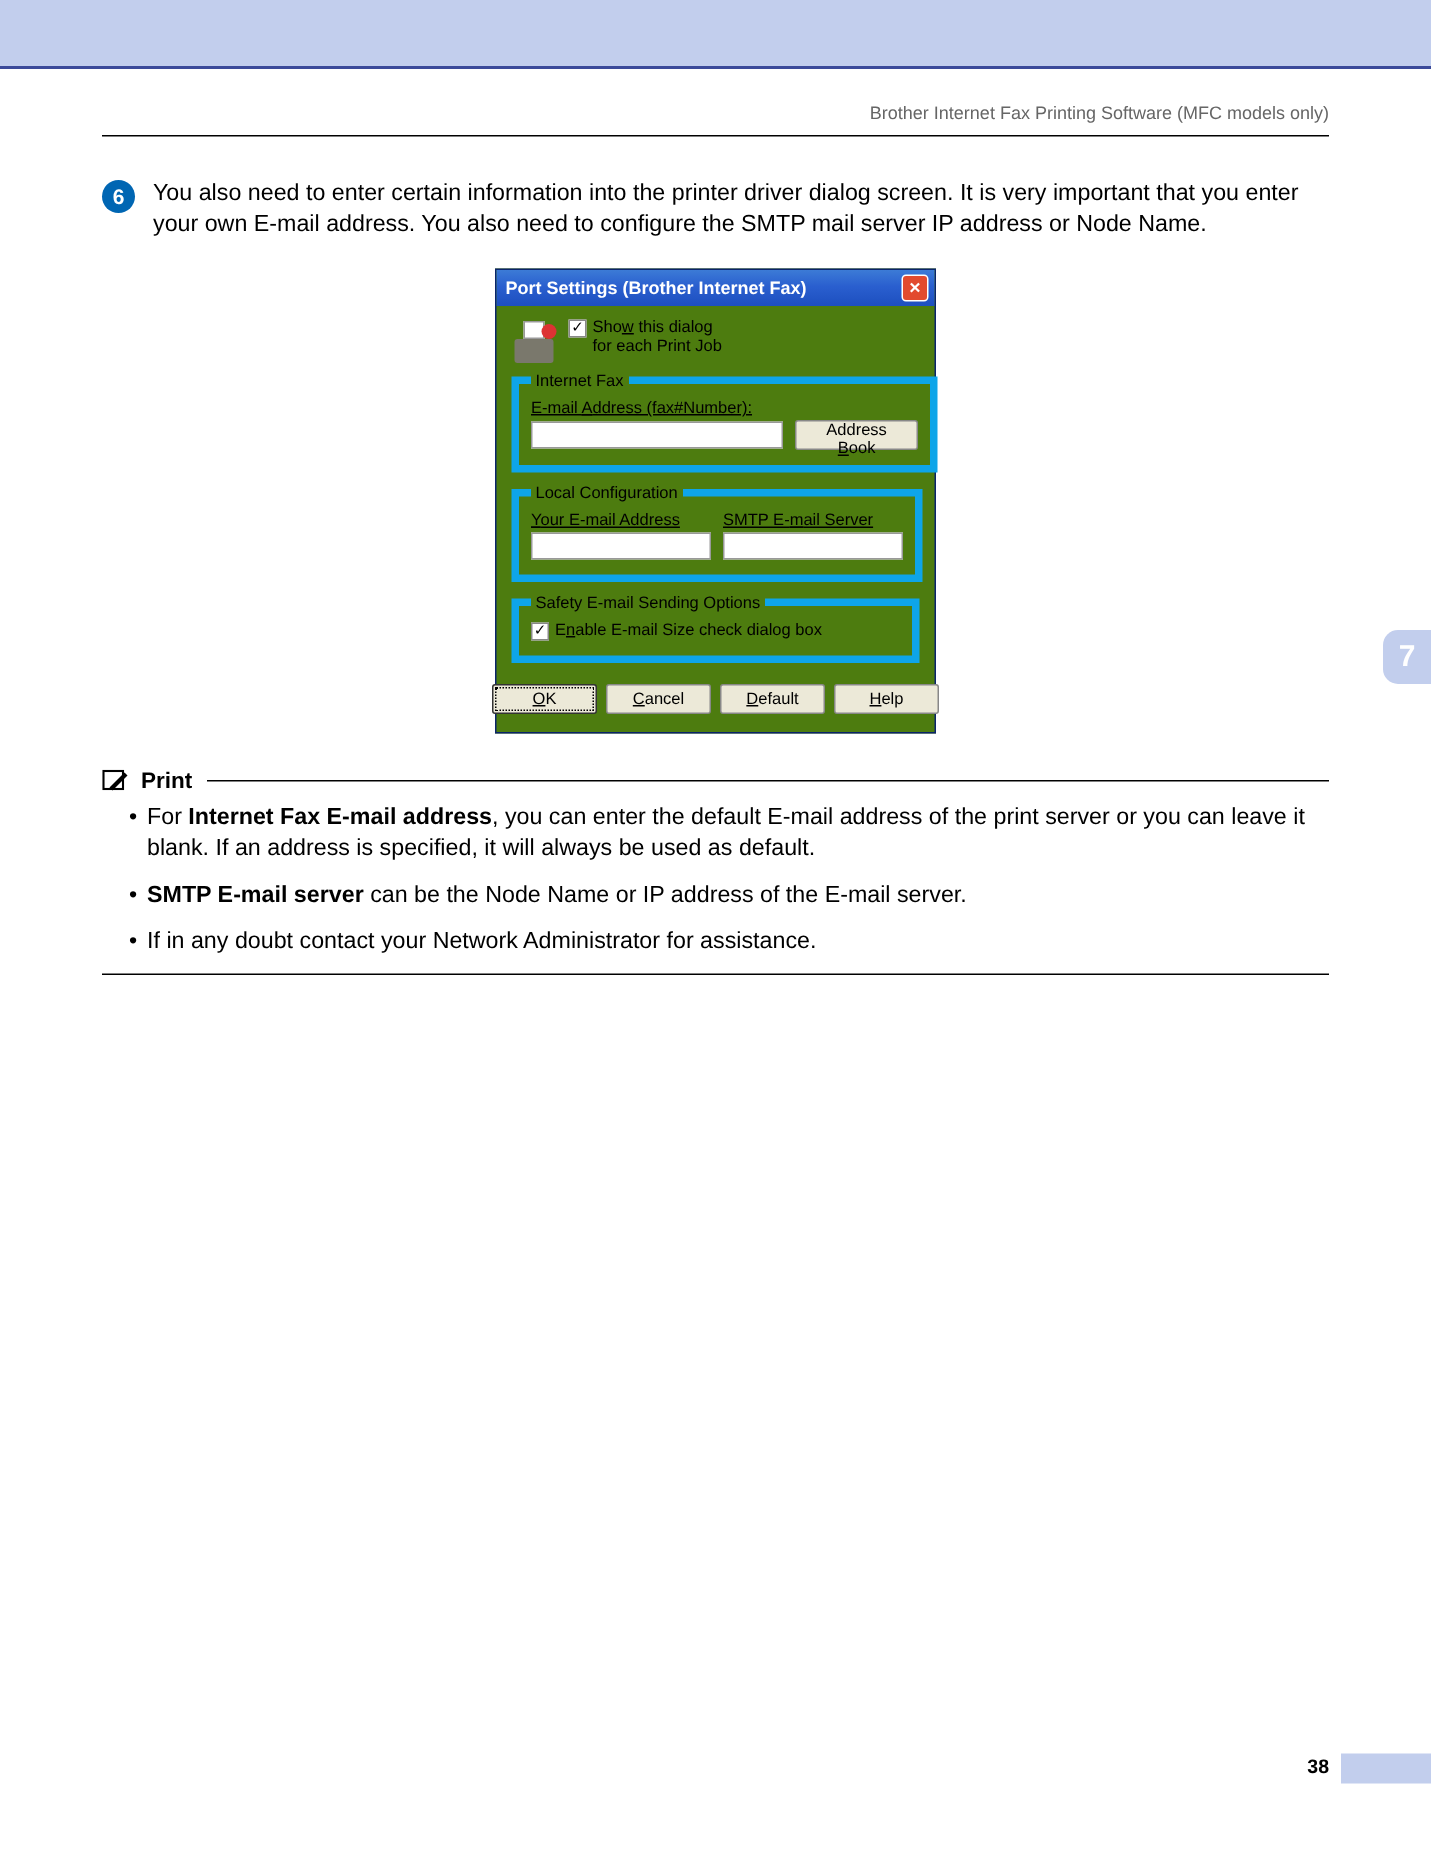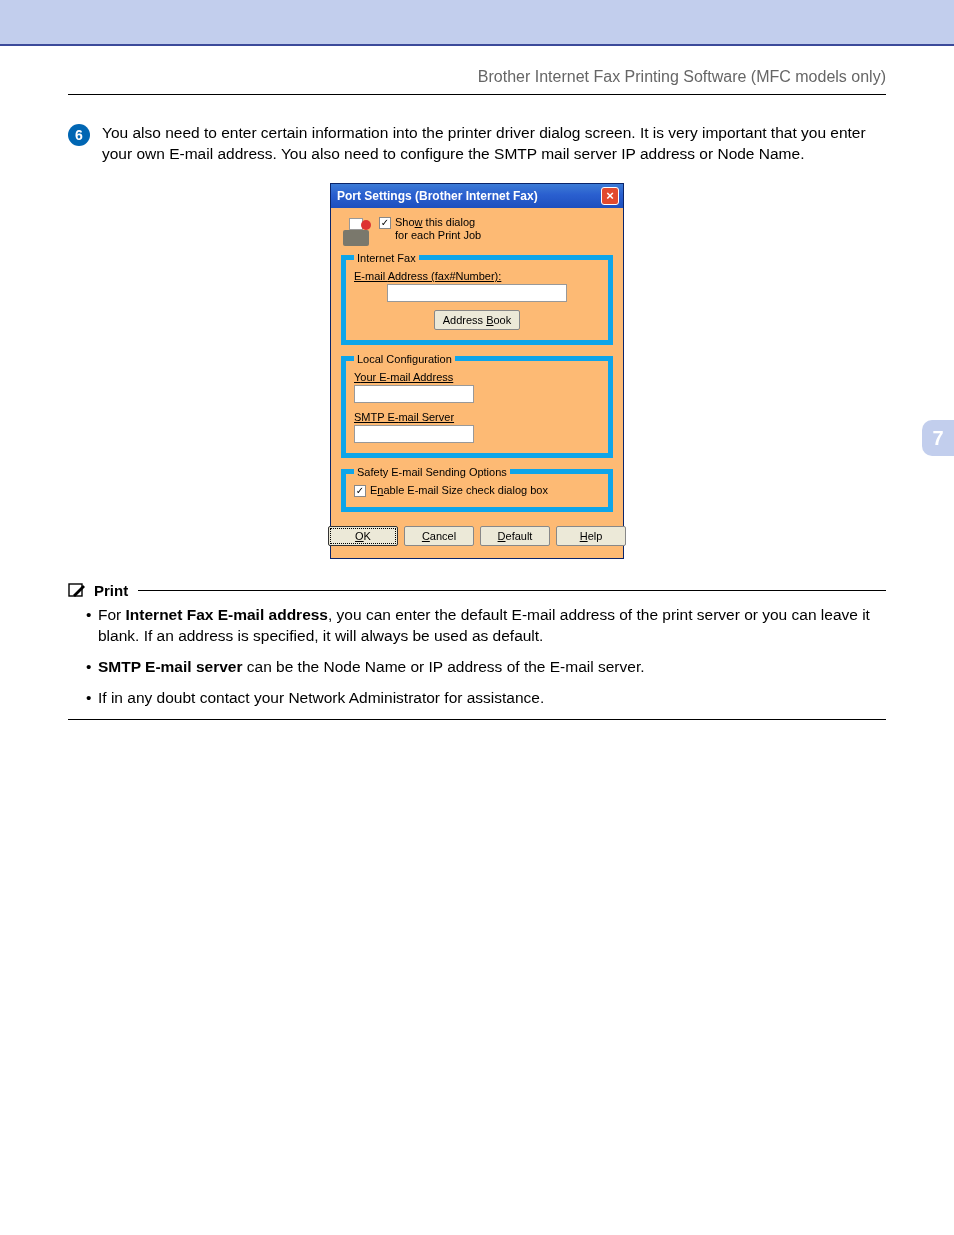--- a/index.html
+++ b/index.html
@@ -13,21 +13,21 @@
     height: 46px;
     background: #c2ceed;
     border-bottom: 2px solid #3b4a9a;
   }
   .page {
     padding: 22px 68px 0 68px;
     position: relative;
   }
   .running-head {
     text-align: right;
-    font-size: 16px;
+    font-size: 12px;
     color: #666;
     margin-bottom: 8px;
   }
   .thin-rule {
     height: 1px;
     background: #000;
     margin-bottom: 28px;
   }
   .step-row {
     display: flex;
@@ -53,21 +53,21 @@
     line-height: 1.35;
   }
   .dialog-wrap {
     display: flex;
     justify-content: center;
     margin: 6px 0 22px 0;
   }
   .xp-dialog {
     width: 294px;
     border: 1px solid #0a246a;
-    background: #fdba74;
+    background: #4d7c0f;
     font-family: Tahoma, Arial, sans-serif;
     font-size: 11px;
     color: #000;
   }
   .xp-titlebar {
     background: linear-gradient(to bottom, #3c7bd6 0%, #2a5fcf 45%, #1d4fbf 100%);
     color: #fff;
     font-weight: bold;
     font-size: 12px;
     padding: 3px 4px 3px 6px;
@@ -176,21 +176,21 @@
     outline: 1px dotted #000;
     outline-offset: -3px;
     border: 1px solid #333;
   }
   .btn-row {
     display: flex;
     justify-content: center;
     gap: 6px;
     padding: 6px 0 2px 0;
   }
-  .row { display: flex; align-items: center; justify-content: space-between; gap: 8px; flex-direction: column; }
+  .row { display: flex; align-items: center; justify-content: space-between; gap: 8px; }
   .lbl { font-size: 11px; margin-bottom: 2px; display: block; text-decoration: underline; }
   .u { text-decoration: underline; }
 
   .note-head {
     display: flex;
     align-items: center;
     gap: 6px;
     margin: 12px 0 6px 0;
   }
   .note-head .pencil-icon svg { display: block; }

